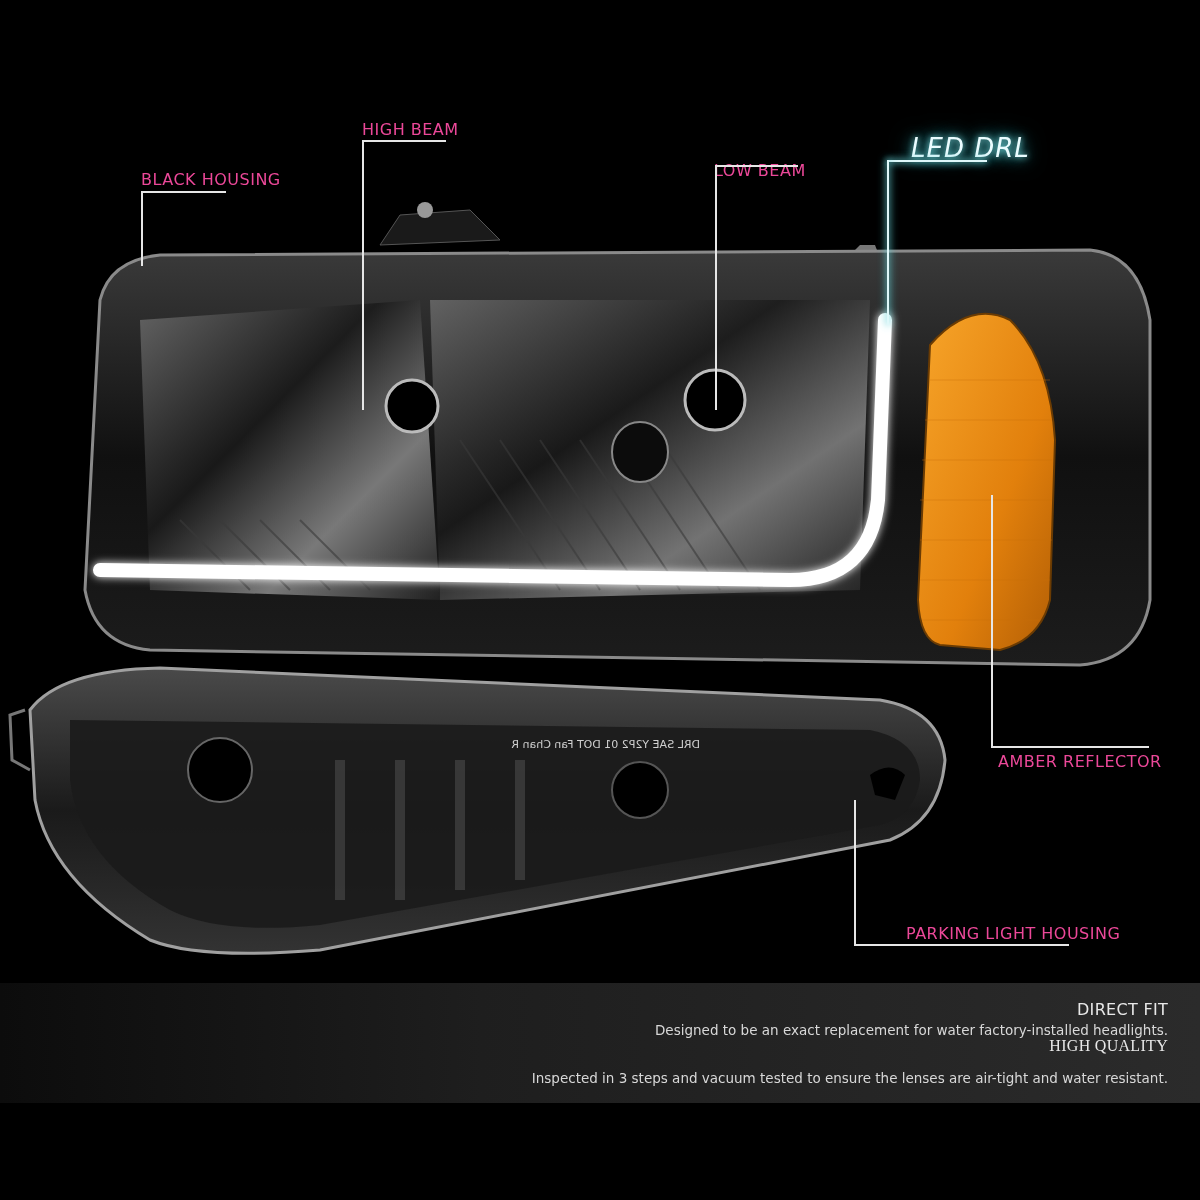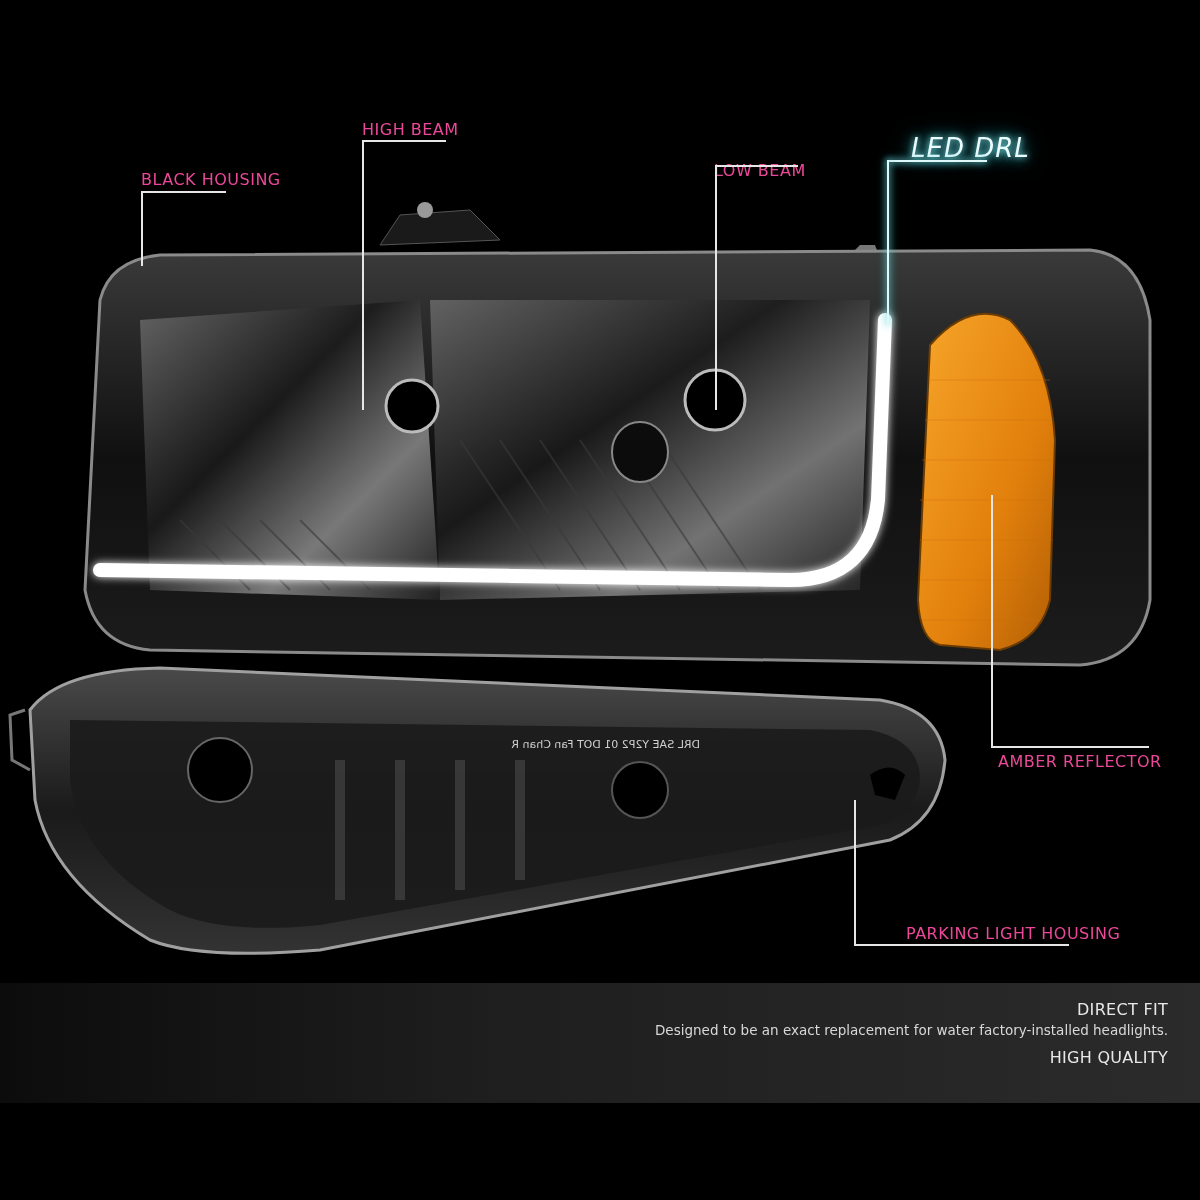--- a/index.html
+++ b/index.html
@@ -129,15 +129,16 @@
   <div class="line" style="left:991px; top:746px; width:158px; height:2px;"></div>
   <div class="line" style="left:991px; top:495px; width:2px; height:252px;"></div>
 
   <div class="label" style="left:858px; top:924px;margin-left:48px;">PARKING LIGHT HOUSING</div>
   <div class="line" style="left:854px; top:944px; width:215px; height:2px;"></div>
   <div class="line" style="left:854px; top:800px; width:2px; height:145px;"></div>
 
   <div class="band">
     <div class="title" style="top:17px;">DIRECT FIT</div>
     <div class="desc" style="top:39px;">Designed to be an exact replacement for water factory-installed headlights.</div>
-    <div class="title" style="top:65px;">HIGH QUALITY</div>
+    <div class="title" style="top:54px;font-family:Liberation Serif, serif;">HIGH QUALITY</div>
+    <div class="desc" style="top:87px;">Inspected in 3 steps and vacuum tested to ensure the lenses are air-tight and water resistant.</div>
   </div>
 </div>
 
 </body></html>

